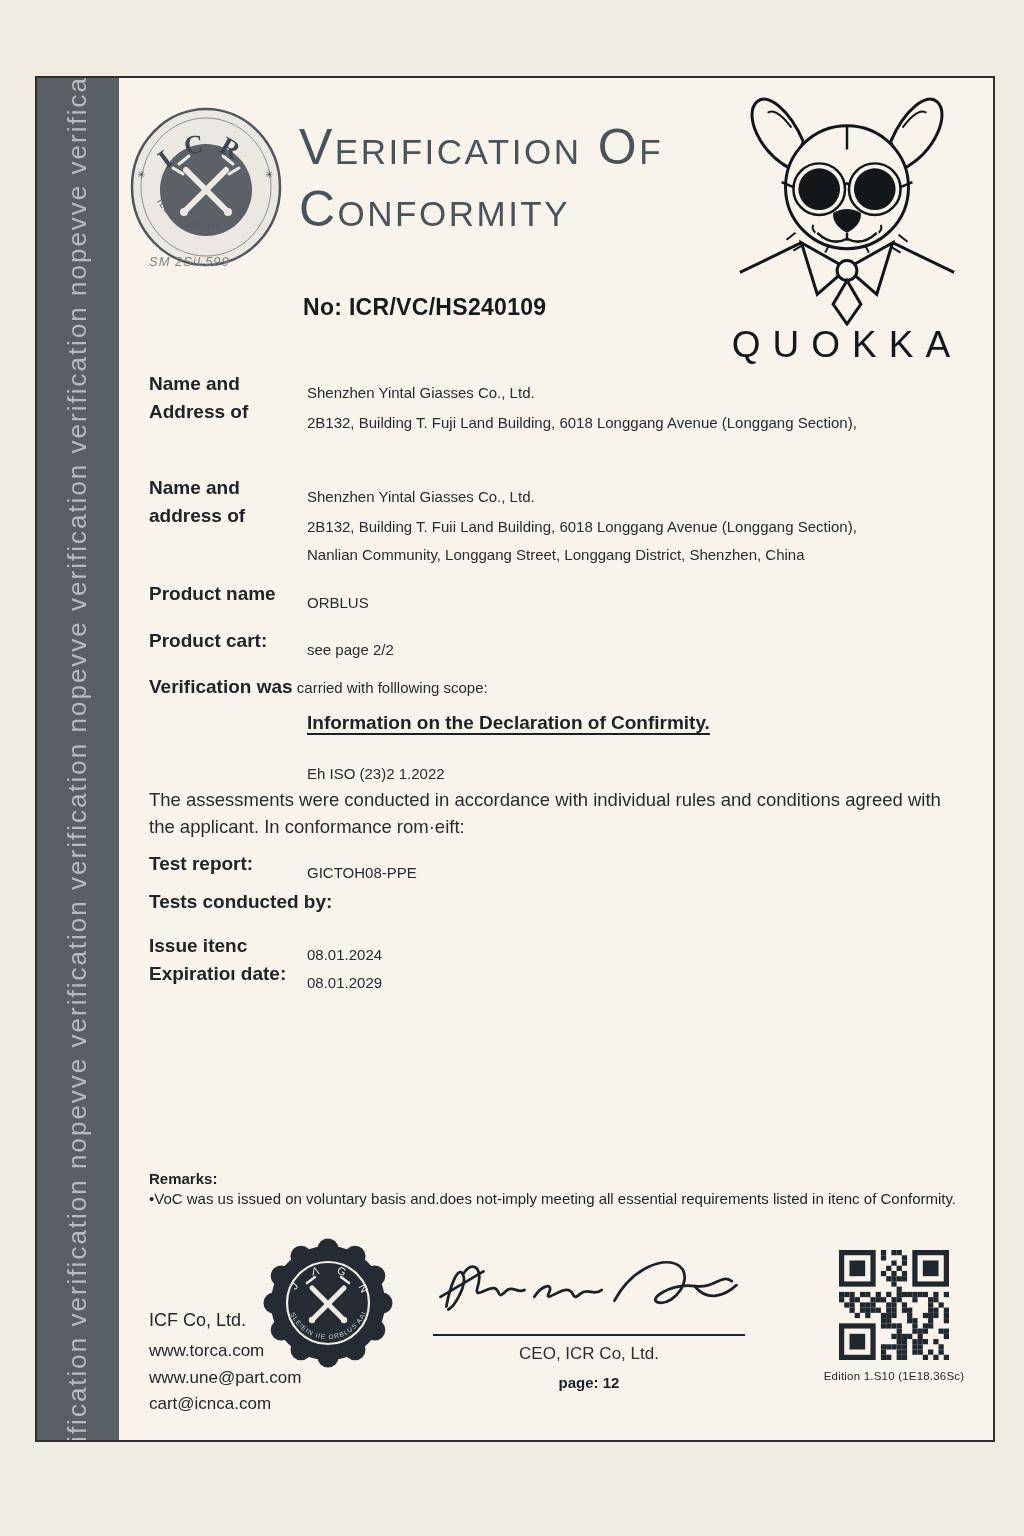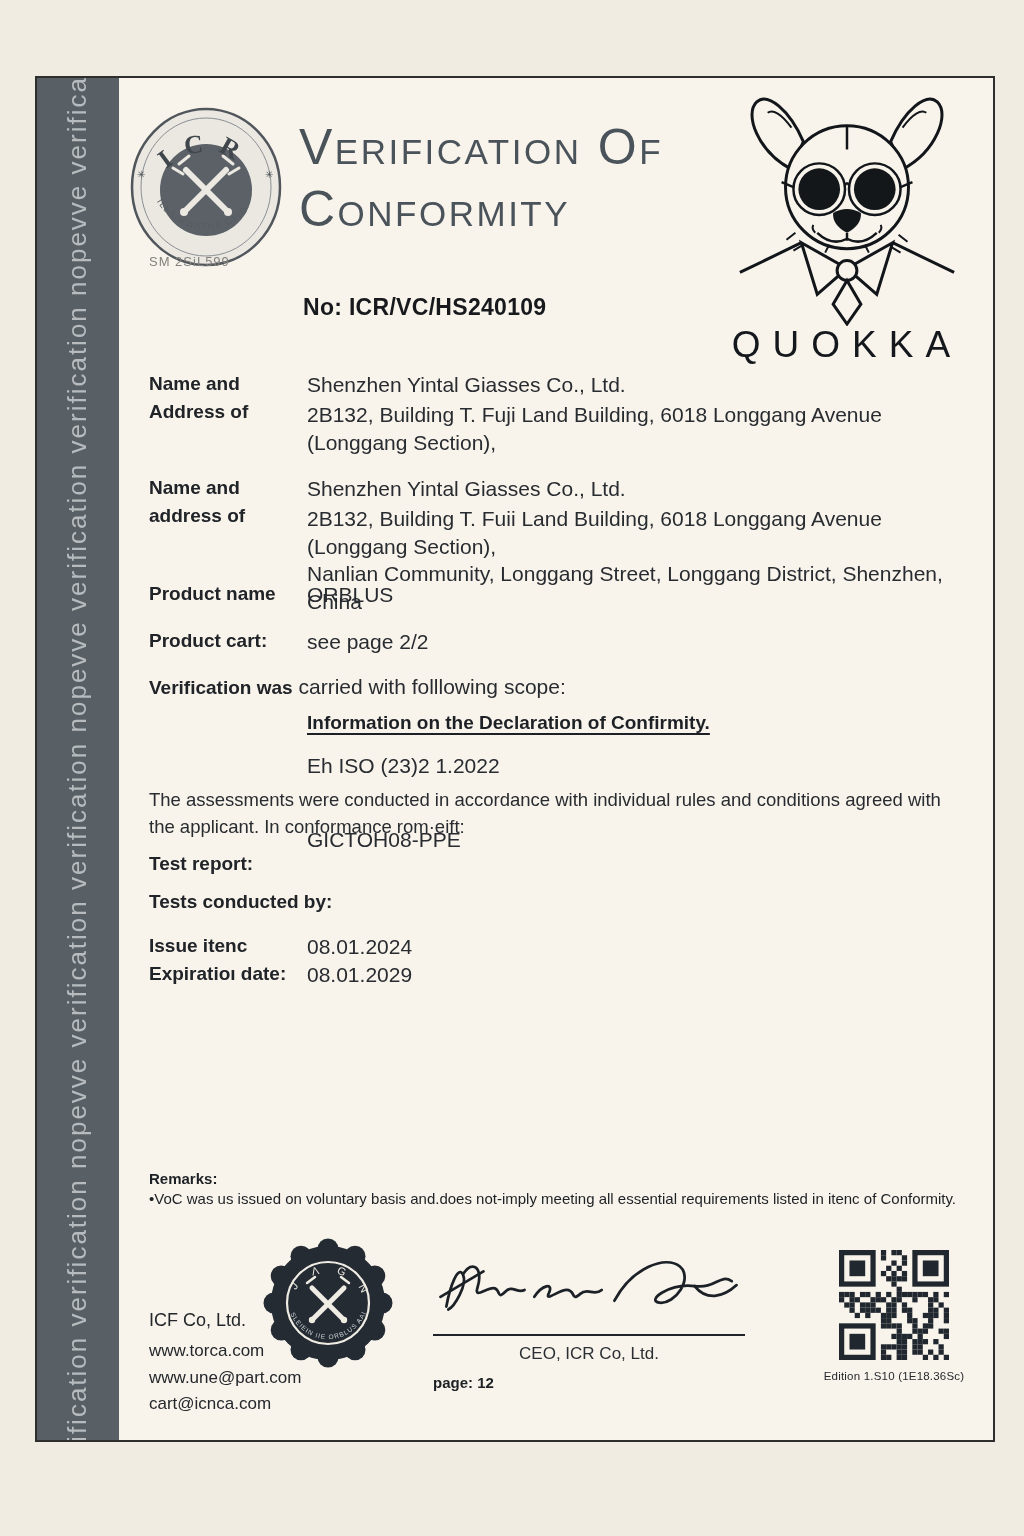--- a/index.html
+++ b/index.html
@@ -26,34 +26,34 @@
     position:absolute;left:0;top:-34px;bottom:-44px;width:82px;
     writing-mode:vertical-rl;transform:rotate(180deg);
     font-size:26px;letter-spacing:2px;line-height:80px;
     color:#b7bbbe;white-space:nowrap;
   }
   .title{
     font-variant:small-caps;
     font-size:50px;line-height:62px;letter-spacing:2.5px;
     color:#4a525a;font-weight:400;
   }
-  .sealcode{font-size:13px;color:#82827c;letter-spacing:1px;}
+  .sealcode{font-size:13px;color:#82827c;letter-spacing:1px;font-style:italic;}
   .certno{font-size:23px;font-weight:700;color:#17191c;letter-spacing:.3px;}
   .brand{font-size:37px;font-weight:500;letter-spacing:12px;color:#14181c;text-align:center;}
   .lbl{font-weight:700;font-size:19px;color:#202327;line-height:28px;}
-  .val{font-size:21px;color:#282b2f;line-height:27.5px;}
+  .val{font-size:15px;color:#282b2f;line-height:27.5px;margin-top:8px;}
   .decl{
     font-size:19px;font-weight:600;color:#1d2024;
     text-decoration:underline;text-underline-offset:4px;text-decoration-thickness:1.8px;
   }
   .para{font-size:18.5px;color:#282b2f;line-height:27px;width:812px;}
   .small{font-size:15px;color:#1d2024;line-height:21px;}
   .flink{font-size:17px;color:#24272b;line-height:26.5px;}
   .ceo{font-size:17px;color:#2b2e32;text-align:center;}
-  .pageno{font-size:15px;font-weight:700;text-align:left;color:#1d2024;}
+  .pageno{font-size:15px;font-weight:700;text-align:center;color:#1d2024;}
   .edition{font-size:11.5px;color:#26292d;text-align:center;letter-spacing:.2px;}
   .sigline{border-top:2px solid #20242a;}
   svg{display:block;}
 </style>
 </head>
 <body>
 
 <div class="page">
 
   <div class="band">
@@ -155,21 +155,21 @@
 
   <div class="abs decl" style="left:270px;top:634px;">Information on the Declaration of Confirmity.</div>
   <div class="abs" style="left:112px;top:595px;">
     <span class="lbl">Verification was</span><span class="val"> carried with folllowing scope:</span>
   </div>
   <div class="abs val" style="left:270px;top:674px;">Eh ISO (23)2 1.2022</div>
 
   <div class="abs para" style="left:112px;top:708px;">The assessments were conducted in accordance with individual rules and conditions agreed with the applicant. In conformance rom·eift:</div>
 
   <div class="abs lbl" style="left:112px;top:772px;">Test report:</div>
-  <div class="abs val" style="left:270px;top:748px;">GICTOH08-PPE</div>
+  <div class="abs val" style="left:270px;top:773px;">GICTOH08-PPE</div>
   <div class="abs lbl" style="left:112px;top:810px;">Tests conducted by:</div>
 
   <div class="abs lbl" style="left:112px;top:854px;">Issue itenc</div>
   <div class="abs val" style="left:270px;top:855px;">08.01.2024</div>
   <div class="abs lbl" style="left:112px;top:882px;">Expiratioı date:</div>
   <div class="abs val" style="left:270px;top:883px;">08.01.2029</div>
 
   <div class="abs small" style="left:112px;top:1090px;font-weight:700;">Remarks:</div>
   <div class="abs small" style="left:112px;top:1110px;width:820px;">•VoC was us issued on voluntary basis and.does not-imply meeting all essential requirements listed in itenc of Conformity.</div>
 

